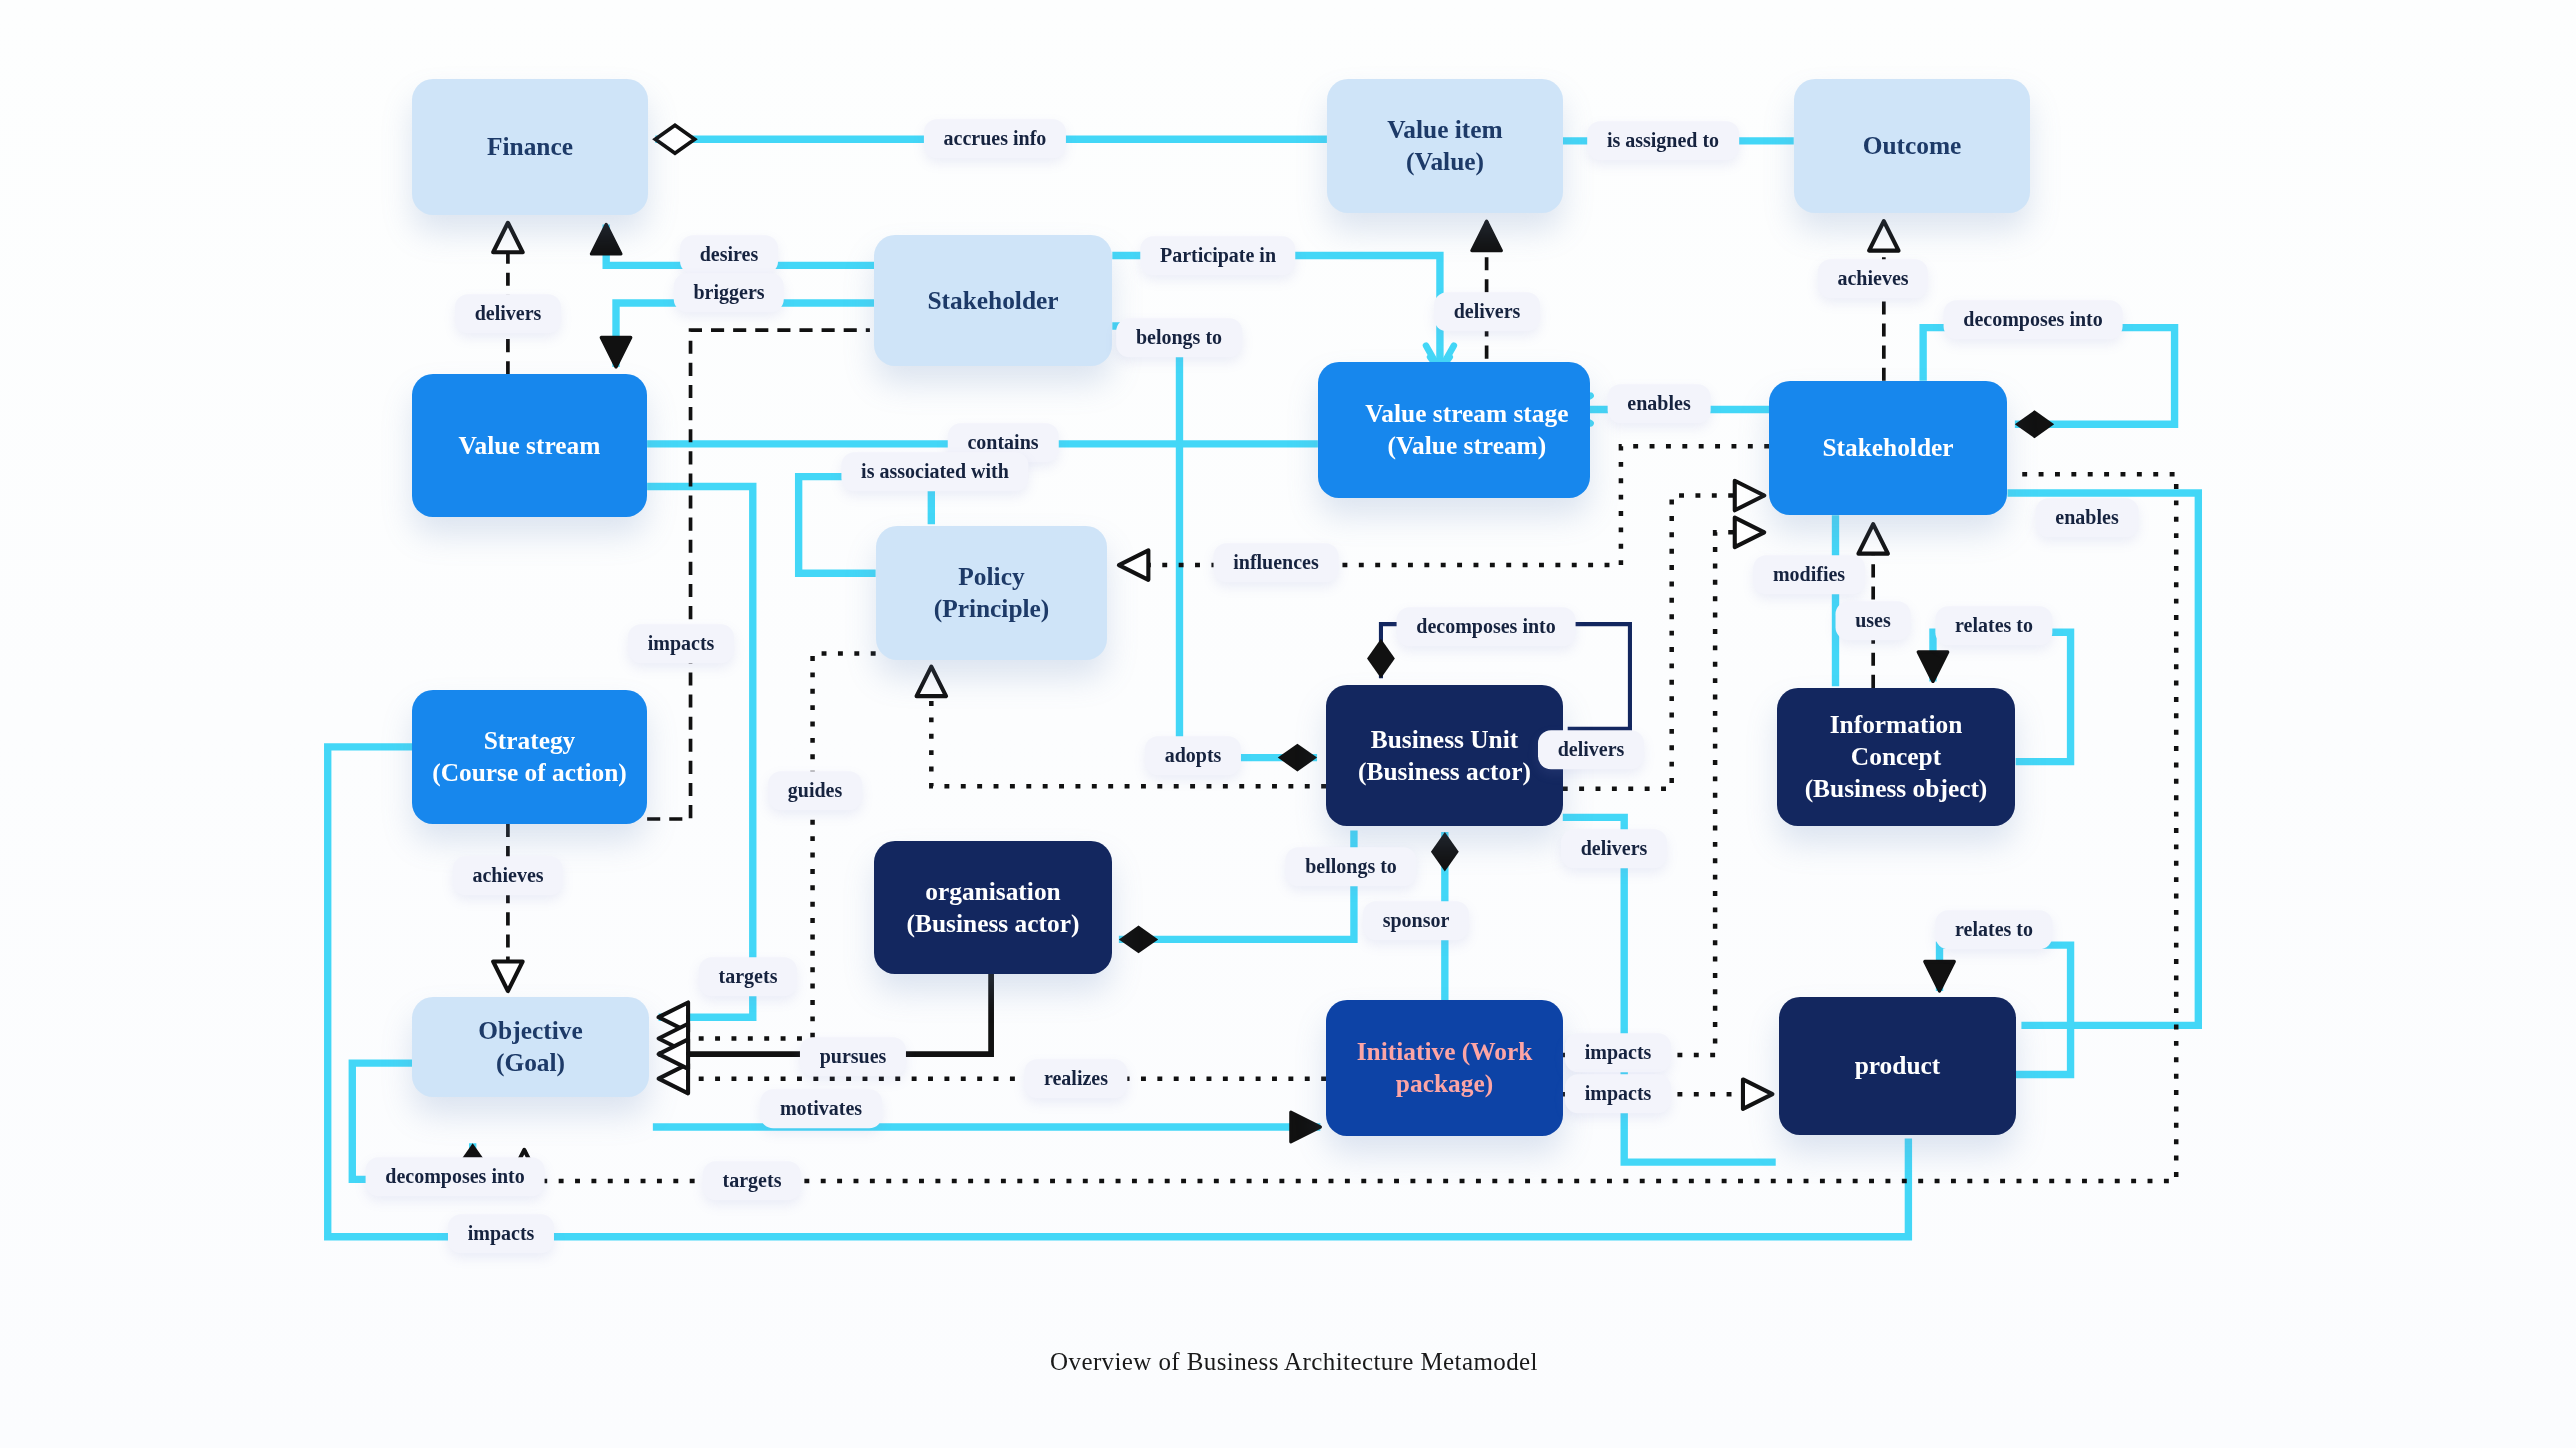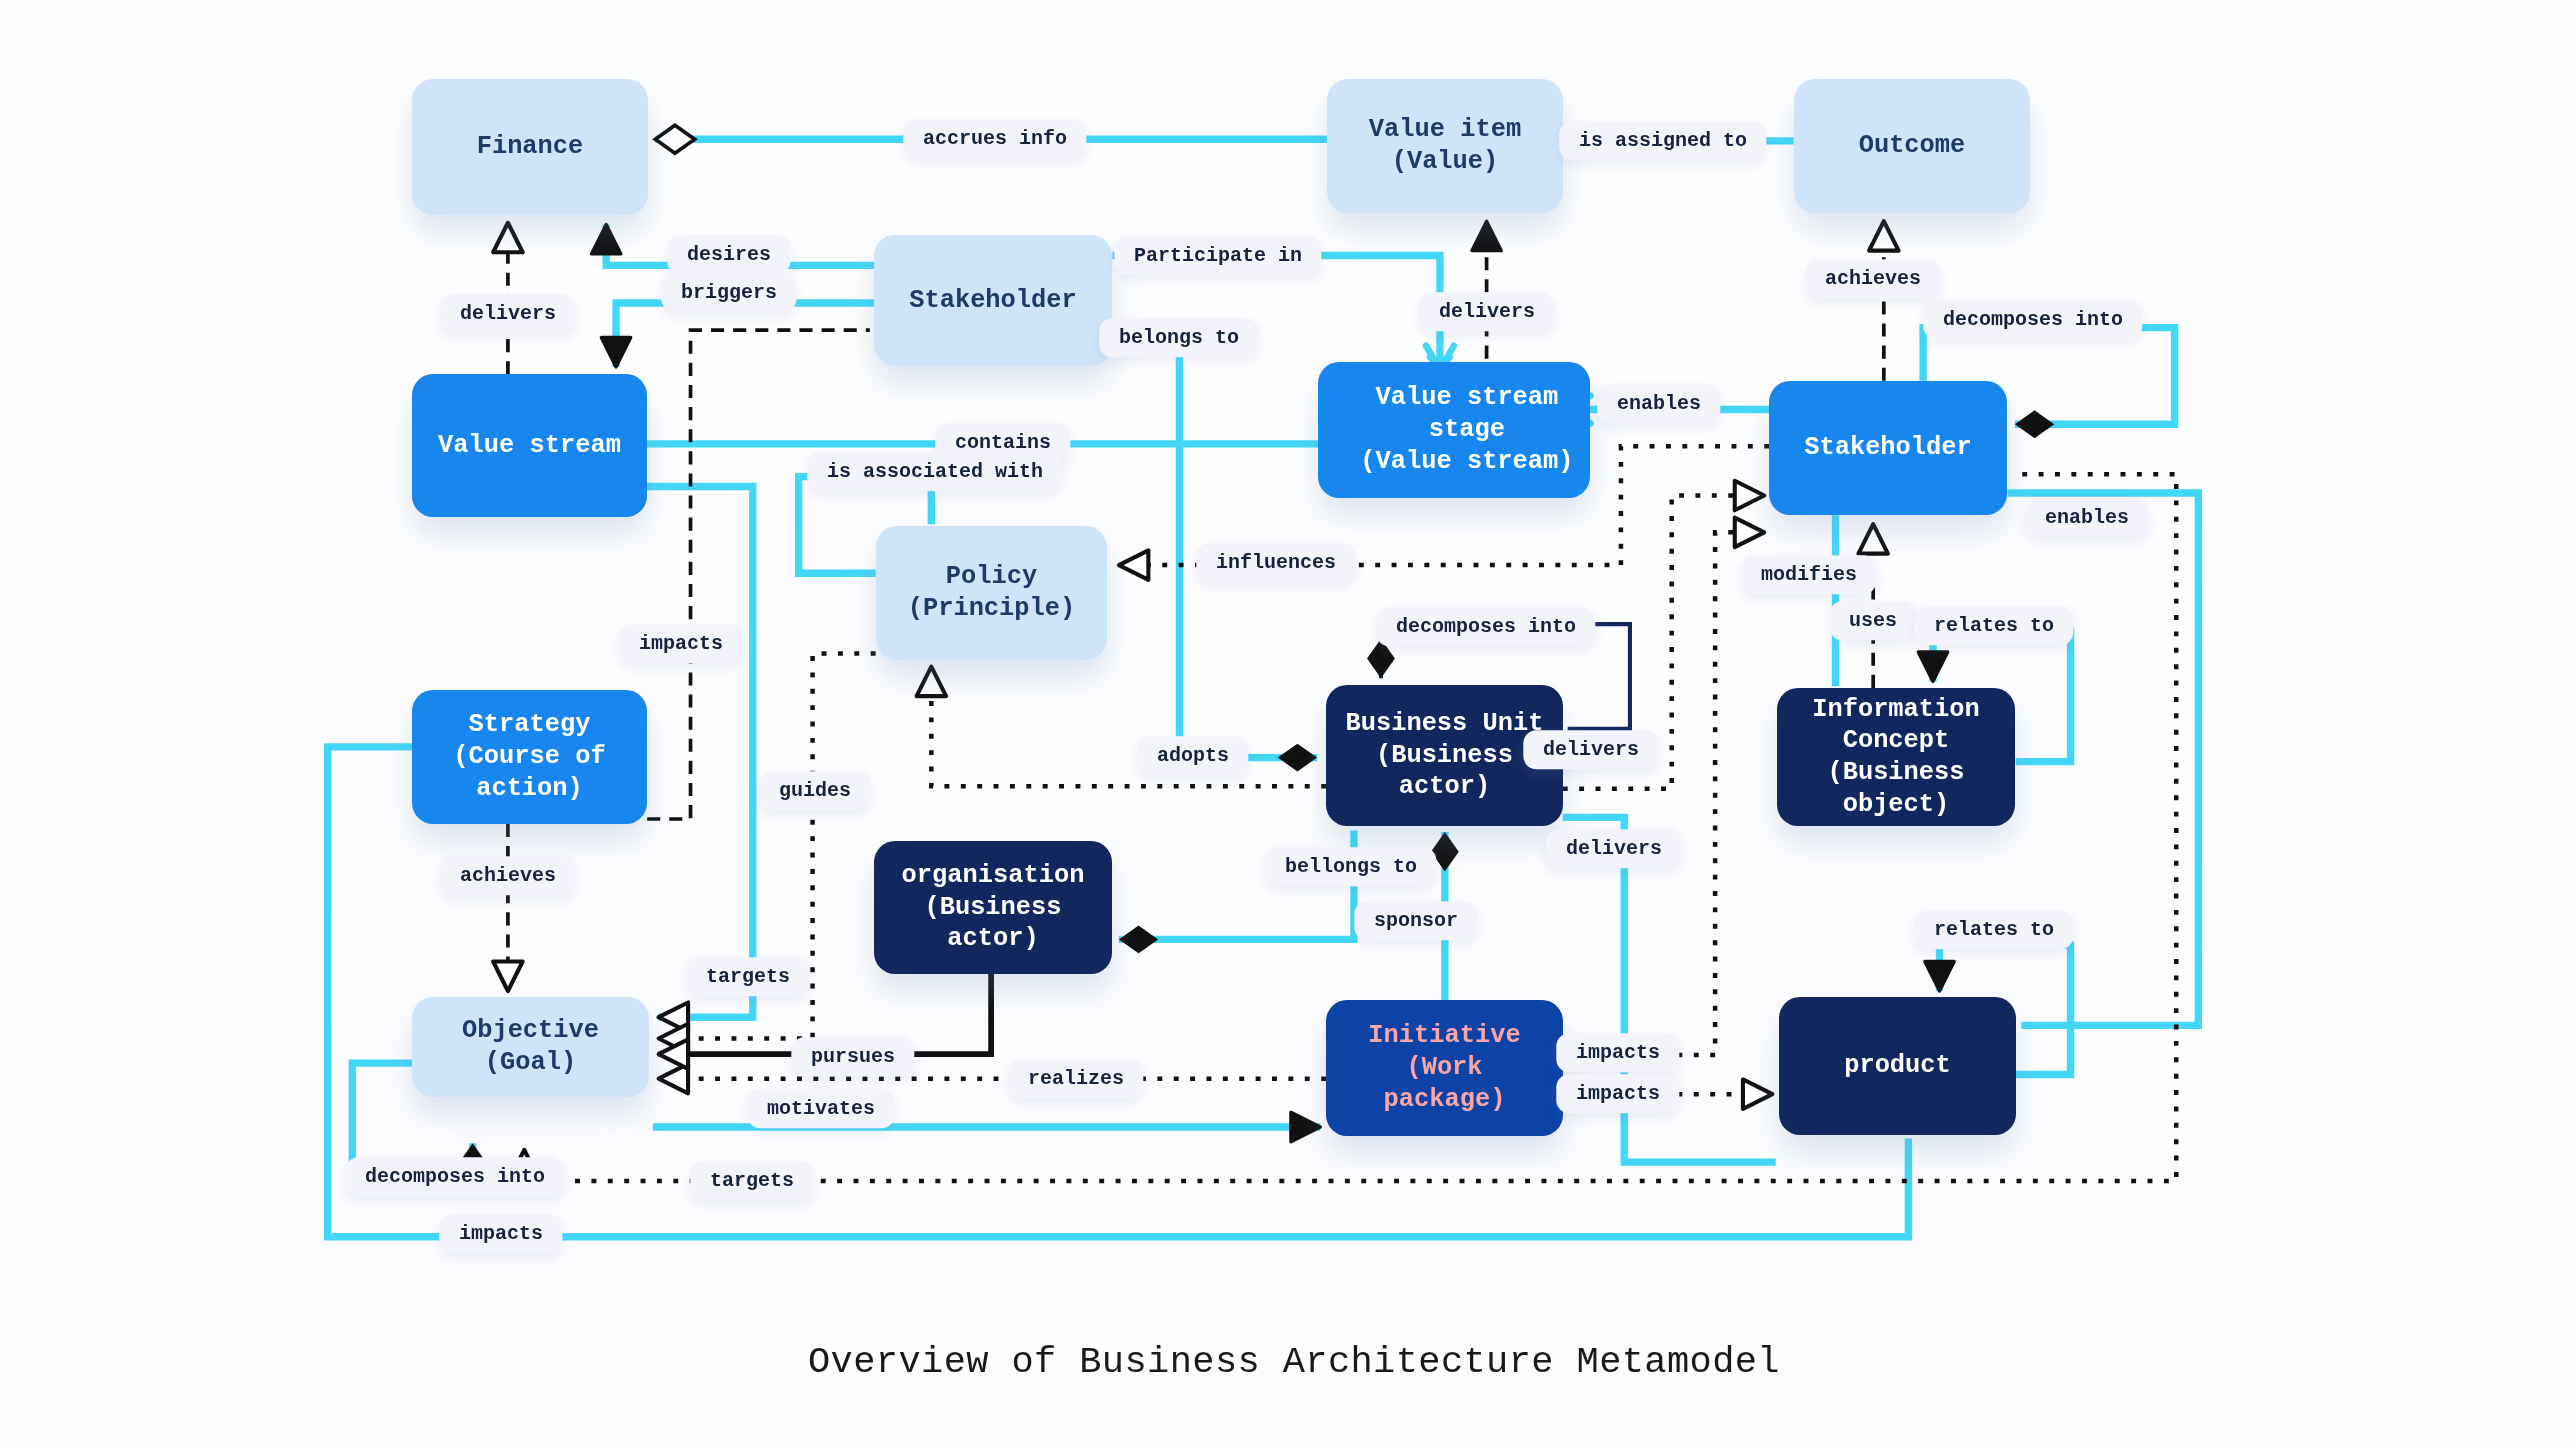--- a/index.html
+++ b/index.html
@@ -1,29 +1,29 @@
 <!DOCTYPE html>
 <html style="font-size:13px"><head>
 <meta charset="utf-8">
 <style>
   html,body{margin:0;padding:0;background:#fff;}
   .canvas{position:relative;width:2576px;height:1448px;background:linear-gradient(180deg,#fdfefe 0%,#fbfcfe 100%);
-          font-family:Liberation Mono, monospace;overflow:hidden;}
+          font-family:Liberation Serif, serif;overflow:hidden;}
   svg.wires{position:absolute;left:0;top:0;z-index:1;}
   .node{position:absolute;z-index:2;border-radius:21px;display:flex;align-items:center;justify-content:center;
         text-align:center;font-weight:bold;font-size:25.4px;line-height:1.25;white-space:pre-line;
         box-shadow:0 18px 31px rgba(110,140,190,.22);padding:8.2px;box-sizing:border-box;}
   .node.light{background:#cfe4f8;color:#1d3a68;}
   .node.blue{background:#1787ed;color:#ffffff;}
   .node.navy{background:#13275f;color:#ffffff;}
   .node.royal{background:#0d43a6;color:#fca5a5;}
   .pill{position:absolute;z-index:3;transform:translate(-50%,-50%);background:#f3f4fb;color:#16233f;
         font-size:20px;font-weight:bold;padding:8.2px 19.7px;border-radius:13px;white-space:nowrap;
         box-shadow:0 4.9px 11.5px rgba(120,130,200,.13);}
-  .title{position:absolute;z-index:3;transform:translate(-50%,-50%);font-size:37px;font-weight:500;
+  .title{position:absolute;z-index:3;transform:translate(-50%,-50%);font-size:25px;font-weight:500;
          color:#191919;letter-spacing:0.4px;white-space:nowrap;}
 </style>
 </head>
 <body>
 
 <div class="canvas">
 
   <svg class="wires" width="2576" height="1448" viewBox="0 0 3145 1768">
     <defs>
       <marker id="triHollow" markerUnits="userSpaceOnUse" markerWidth="44" markerHeight="44" viewBox="0 0 44 44" refX="40" refY="22" orient="auto">

